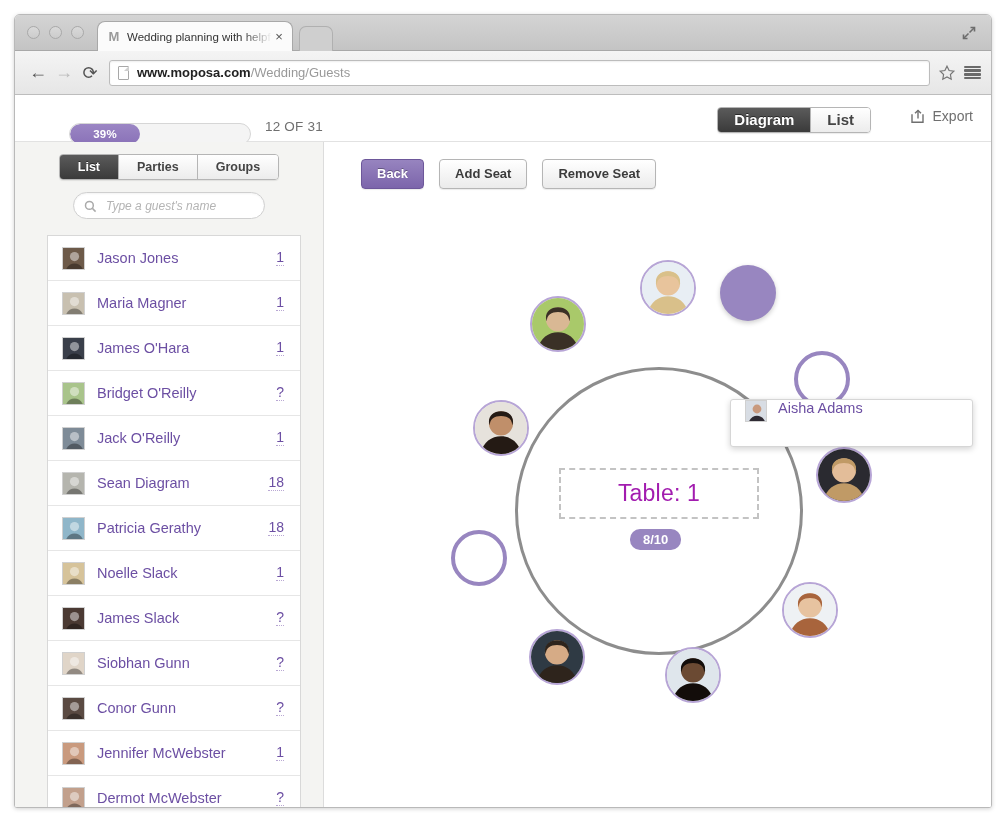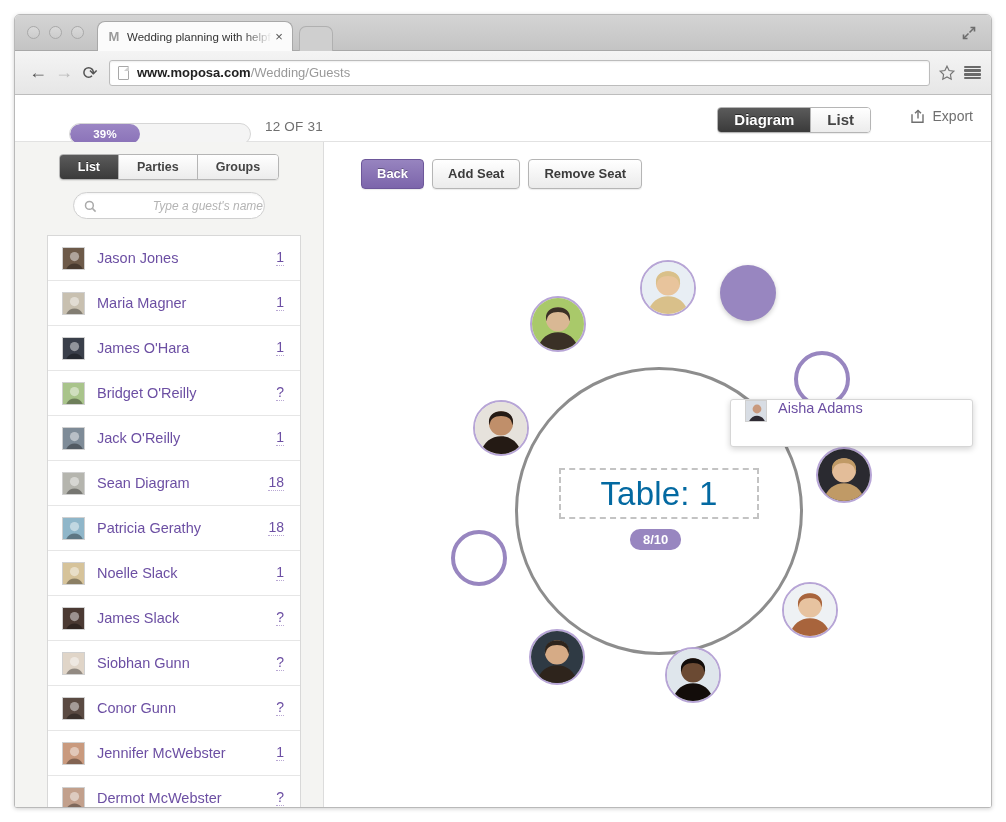--- a/index.html
+++ b/index.html
@@ -249,21 +249,20 @@
   .search-icon { width: 13px; height: 13px; color: #aaa; flex: 0 0 13px; }
   .search-input {
     flex: 1 1 auto;
     border: none; outline: none;
     margin-left: 7px;
     font-family: "Liberation Sans", sans-serif;
     font-size: 12px;
     font-style: italic;
     color: #555;
     background: transparent;
-    text-align: right;
   }
   .search-input::placeholder { color: #b4b4b4; font-style: italic; }
 
   .guest-card {
     position: absolute;
     left: 32px; right: 22px; top: 93px; bottom: 0;
     background: #ffffff;
     border: 1px solid #d8d8d8;
     border-bottom: none;
     overflow: hidden;
@@ -298,21 +297,21 @@
 
   
   .main {
     position: absolute;
     left: 310px; right: 0; top: 47px; bottom: 0;
     background: #ffffff;
     overflow: hidden;
   }
   .main-buttons {
     position: absolute; left: 36px; top: 17px;
-    display: flex; gap: 8px;
+    display: flex; gap: 15px;
   }
   .btn {
     padding: 6px 15px;
     font-size: 13px; font-weight: bold;
     border-radius: 4px;
     border: 1px solid #b5b5b5;
     background: linear-gradient(#ffffff, #ebebeb);
     color: #3b3b3b;
     cursor: pointer;
     line-height: 16px;
@@ -337,22 +336,22 @@
     border-radius: 50%;
   }
   .drop-zone {
     position: absolute;
     left: 234px; top: 266px;
     width: 200px; height: 51px;
     border: 2px dashed #c3c3c3;
     display: flex; align-items: center; justify-content: center;
   }
   .table-label {
-    font-size: 33px;
-    color: #0369a1;
+    font-size: 23px;
+    color: #a21caf;
     letter-spacing: 0.2px;
     text-align: center;
   }
   .table-badge {
     position: absolute;
     left: 305px; top: 327px;
     padding: 3px 13px;
     background: #9886c0;
     border-radius: 10px;
     font-size: 13px; font-weight: bold;

